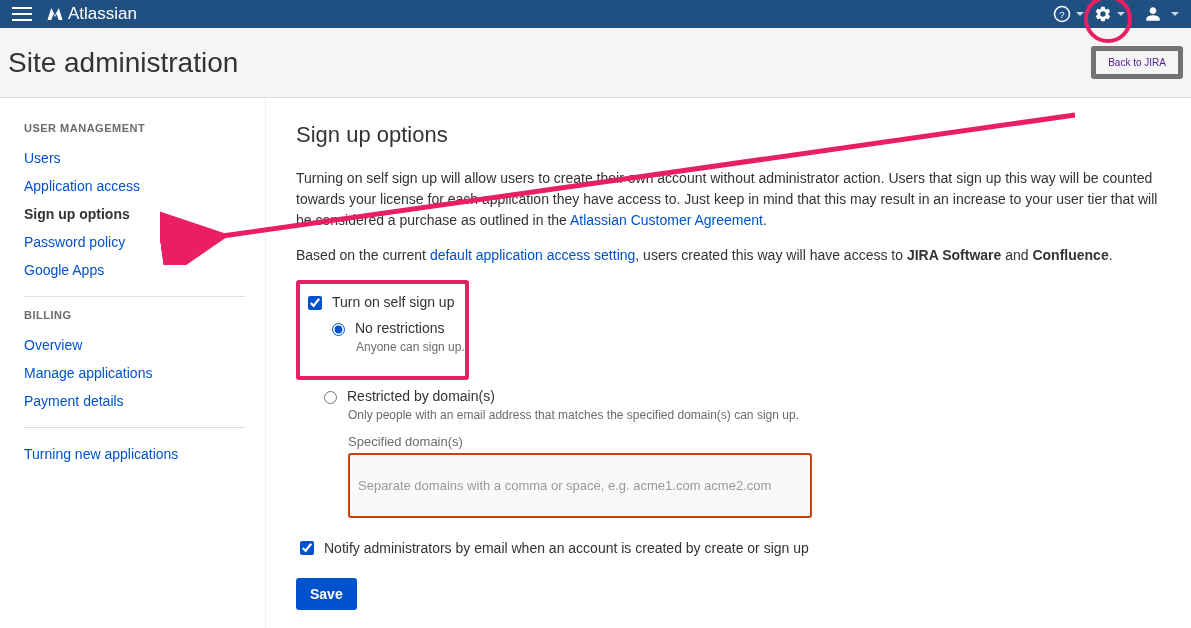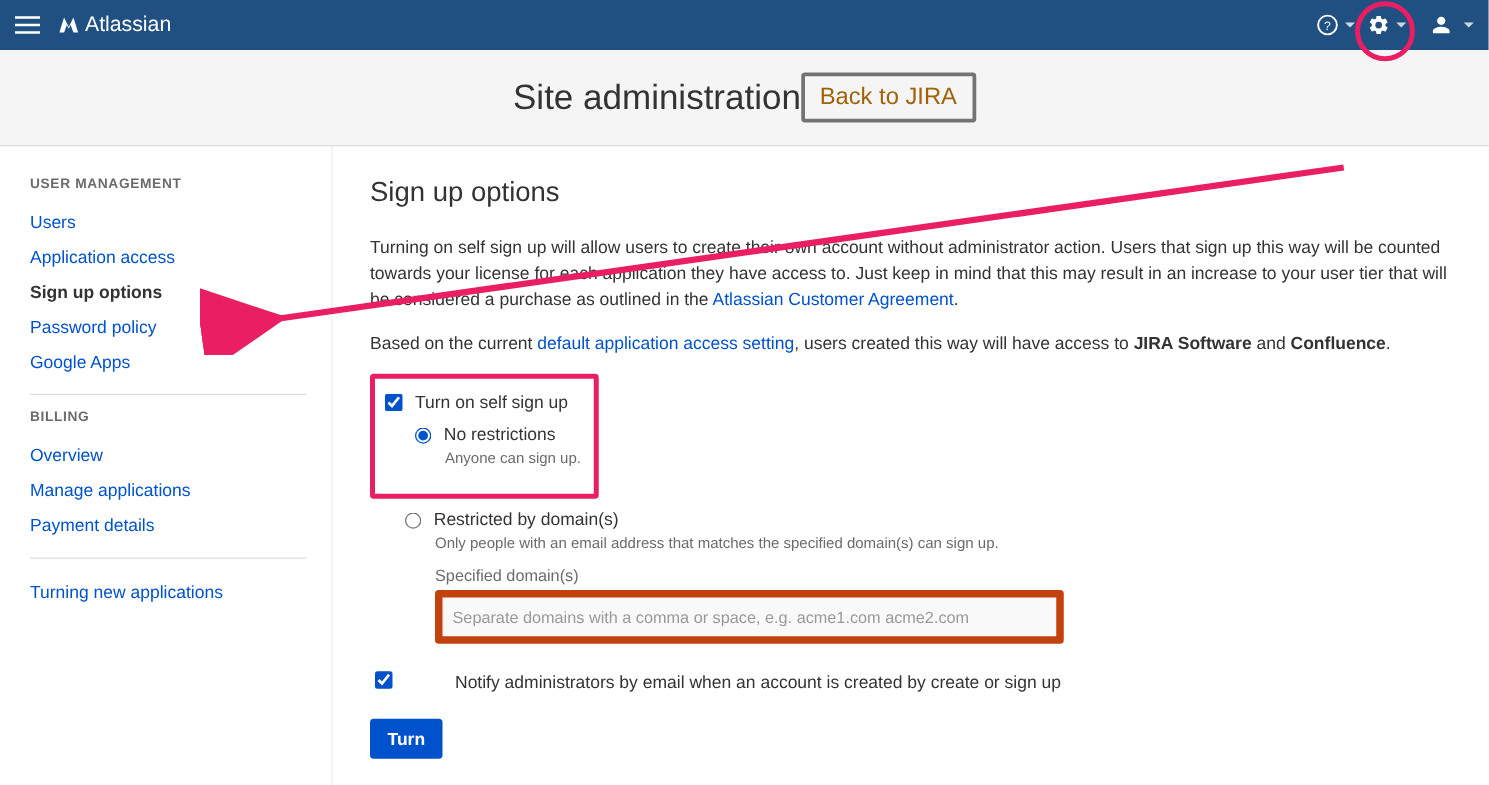--- a/index.html
+++ b/index.html
@@ -1,53 +1,53 @@
 <!DOCTYPE html>
 <html><head>
 <meta charset="utf-8">
 <style>
 * { box-sizing: border-box; margin: 0; padding: 0; }
 body { font-family: -apple-system, BlinkMacSystemFont, "Segoe UI", Helvetica, Arial, sans-serif; font-size: 14px; color: #333; background: #fff; width: 1191px; }
-.topbar { background: #205081; height: 40px; display: flex; align-items: center; padding: 0 12px; color: #fff; }
+.topbar { background: #205081; height: 28px; display: flex; align-items: center; padding: 0 12px; color: #fff; }
 .hamburger { width: 20px; cursor: pointer; margin-right: 14px; }
 .hamburger div { height: 2px; background: #fff; margin: 4px 0; }
 .brand { display: flex; align-items: center; font-size: 17px; font-weight: 500; }
 .brand svg { margin-right: 4px; }
 .top-spacer { flex: 1; }
 .top-icon { display: flex; align-items: center; color: #fff; margin-left: 10px; cursor: pointer; }
 .top-icon svg { fill: #fff; }
 .dropdown-caret { width: 0; height: 0; border-left: 4px solid transparent; border-right: 4px solid transparent; border-top: 4px solid #ccd9e4; margin-left: 5px; }
 .gear-highlight { position: relative; }
 .gear-highlight::before { content: ""; position: absolute; left: -10px; top: -10px; width: 40px; height: 40px; border: 4px solid #e91e63; border-radius: 50%; pointer-events: none; }
-.header-band { background: #f5f5f5; border-bottom: 1px solid #ddd; padding: 18px 20px; display: flex; align-items: center; justify-content: center; }
+.header-band { background: #f5f5f5; border-bottom: 1px solid #ddd; padding: 18px 8px; display: flex; align-items: center; justify-content: space-between; }
 .page-title { font-size: 28px; font-weight: 400; color: #333; }
-.back-btn { background: #f5f5f5; border: 3px solid #737373; border-radius: 3px; padding: 6px 12px; font-size: 19px; cursor: pointer; color: #a16207; }
+.back-btn { background: #f5f5f5; border: 5px solid #737373; border-radius: 3px; padding: 6px 12px; font-size: 10px; cursor: pointer; color: #4c1d95; }
 .layout { display: flex; }
 .sidebar { width: 266px; padding: 24px 20px 20px 24px; border-right: 1px solid #eee; }
 .side-heading { font-size: 11px; font-weight: 700; color: #6b6b6b; letter-spacing: 0.5px; margin-bottom: 10px; text-transform: uppercase; }
 .side-link { display: block; color: #0052cc; text-decoration: none; padding: 6px 0; font-size: 14px; cursor: pointer; }
 .side-link.active { color: #333; font-weight: 700; }
 .side-divider { border: none; border-top: 1px solid #ddd; margin: 12px 0; }
 .content { flex: 1; padding: 24px 30px 30px 30px; }
 .section-title { font-size: 22px; font-weight: 400; margin-bottom: 20px; color: #333; }
 .intro-para { font-size: 14px; color: #333; line-height: 1.5; margin-bottom: 14px; max-width: 920px; }
 .intro-para a, .linklike { color: #0052cc; text-decoration: none; cursor: pointer; text-align: center; }
-.highlight-box { border: 4px solid #e91e63; border-radius: 3px; padding: 10px 10px 10px 4px; display: inline-block; margin-bottom: 6px; }
+.highlight-box { border: 4px solid #e91e63; border-radius: 3px; padding: 10px 0 10px 4px; display: inline-block; margin-bottom: 6px; }
 .chk-row { display: flex; align-items: flex-start; margin-bottom: 10px; }
 .chk-row input[type=checkbox] { margin-left: 4px; margin-right: 10px; margin-top: 2px; accent-color: #0052cc; width: 14px; height: 14px; cursor: pointer; }
 .chk-label { font-size: 14px; color: #333; }
 .radio-block { margin-left: 28px; }
 .radio-row { display: flex; align-items: flex-end; margin-bottom: 4px; }
 .radio-row input[type=radio] { margin-right: 10px; margin-top: 2px; accent-color: #0052cc; cursor: pointer; }
 .radio-label { font-size: 14px; color: #333; }
 .radio-hint { font-size: 12px; color: #6b6b6b; margin-left: 24px; margin-bottom: 12px; }
 .domain-label { font-size: 13px; color: #6b6b6b; margin-left: 52px; margin-top: 8px; margin-bottom: 4px; }
-.domain-input { margin-left: 52px; width: 503px; padding: 8px 8px; border: 6px solid #c2410c; border-radius: 3px; font-size: 13px; color: #333; background: #f9f9f9; }
+.domain-input { margin-left: 52px; width: 464px; padding: 23px 8px; border: 2px solid #c2410c; border-radius: 3px; font-size: 13px; color: #333; background: #f9f9f9; }
 .domain-input::placeholder { color: #999; }
-.notify-row { display: flex; margin-top: 22px; gap: 40px; }
+.notify-row { display: flex; align-items: center; margin-top: 22px; }
 .notify-row input[type=checkbox] { margin-left: 4px; margin-right: 10px; accent-color: #0052cc; width: 14px; height: 14px; cursor: pointer; }
 .save-btn { margin-top: 22px; background: #0052cc; color: #fff; border: none; border-radius: 3px; padding: 8px 14px; font-size: 14px; font-weight: 600; cursor: pointer; }
 .arrow-overlay { position: absolute; pointer-events: none; }
 .bold { font-weight: 700; }
 .main-wrap { position: relative; }
 </style>
 </head>
 <body>
 
 <div class="topbar">
@@ -151,16 +151,16 @@
     </div>
 
     <div class="domain-label">Specified domain(s)</div>
     <input type="text" class="domain-input" placeholder="Separate domains with a comma or space, e.g. acme1.com acme2.com" style="">
 
     <div class="notify-row">
       <input type="checkbox" checked="" style="">
       <span class="chk-label">Notify administrators by email when an account is created by create or sign up</span>
     </div>
 
-    <button class="save-btn">Turn</button>
+    <button class="save-btn">Save</button>
   </main>
 </div>
 </div>
 
 </body></html>

